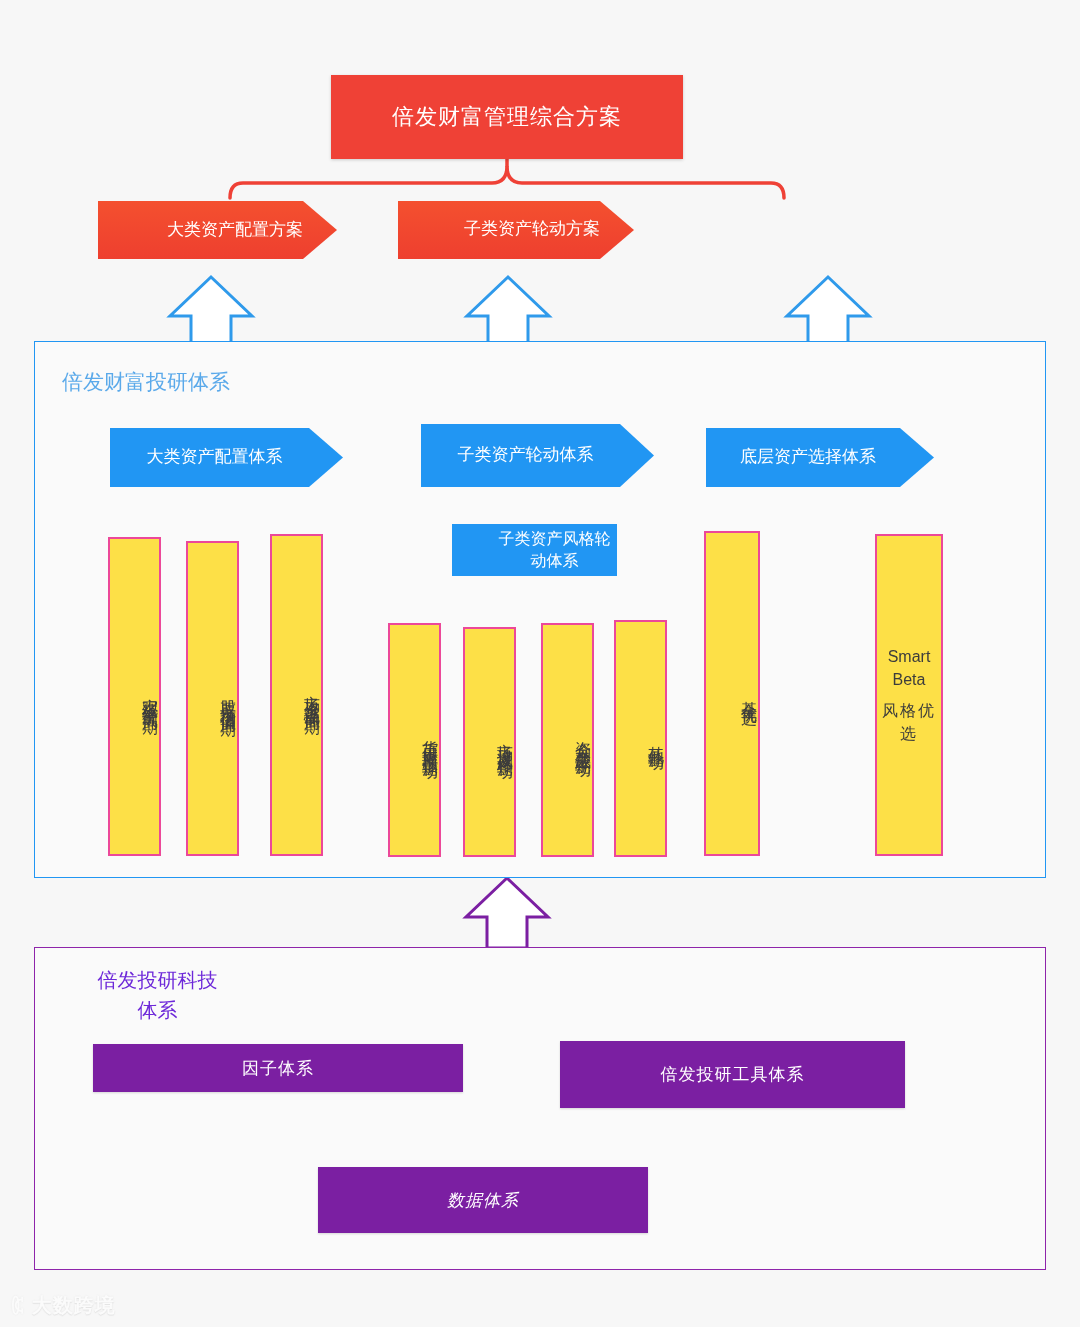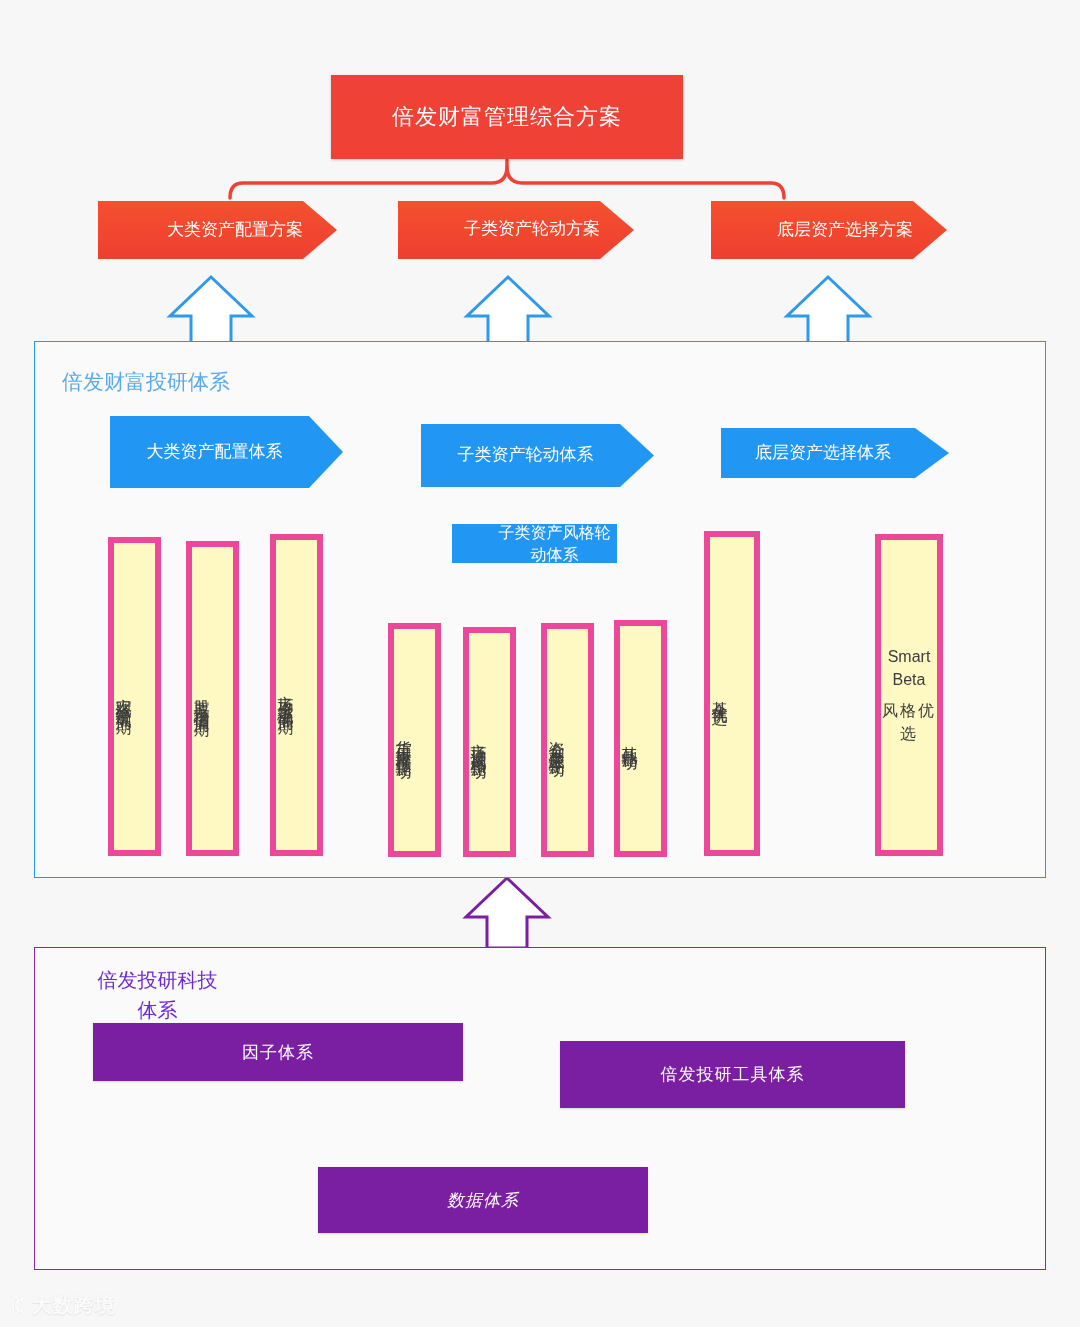--- a/index.html
+++ b/index.html
@@ -77,25 +77,25 @@
     display: flex;
     align-items: center;
     justify-content: center;
     text-align: center;
     font-size: 16px;
     line-height: 1.35;
   }
 
   
   .leaf {
-    border: 6px solid #ec4899;
-    background: #fef9c3;
-    display: flex;
-    align-items: center;
-    justify-content: flex-start;
+    border: 2px solid #ec4899;
+    background: #fde047;
+    display: flex;
+    align-items: center;
+    justify-content: flex-end;
   }
   .leaf-text {
     writing-mode: vertical-rl;
     text-orientation: upright;
     font-size: 16px;
     color: #3c3c3c;
     letter-spacing: 3px;
     line-height: 1.15;
     text-align: center;
   }
@@ -201,39 +201,36 @@
   </svg>
 
   <div class="abs title-box" style="left:331px; top:75px; width:352px; height:84px;">倍发财富管理综合方案</div>
 
   <div class="abs chev chev-red" style="left:98px; top:201px; width:239px; height:58px;">
     <span class="chev-inner">大类资产配置方案</span>
   </div>
   <div class="abs chev chev-red" style="left:398px; top:201px; width:236px; height:58px;font-family:Liberation Mono, monospace;">
     <span class="chev-inner">子类资产轮动方案</span>
   </div>
-  <div class="abs chev chev-red" style="left:711px; top:201px; width:236px; height:58px;">
-    <span class="chev-inner">底层资产选择方案</span>
-  </div>
 
   <div class="abs panel-blue" style="left:34px; top:341px; width:1012px; height:537px;"></div>
 
   <div class="abs panel-title-blue" style="left:62px; top:368px;">倍发财富投研体系</div>
 
-  <div class="abs chev chev-blue" style="left:110px; top:416px; width:233px; height:72px;">
+  <div class="abs chev chev-blue" style="left:110px; top:428px; width:233px; height:59px;">
     <span class="chev-inner">大类资产配置体系</span>
   </div>
   <div class="abs chev chev-blue" style="left:421px; top:424px; width:233px; height:63px;">
     <span class="chev-inner">子类资产轮动体系</span>
   </div>
-  <div class="abs chev chev-blue" style="left:721px; top:428px; width:228px; height:50px;">
+  <div class="abs chev chev-blue" style="left:706px; top:428px; width:228px; height:59px;">
     <span class="chev-inner">底层资产选择体系</span>
   </div>
 
-  <div class="abs subbox-blue" style="left:452px; top:524px; width:165px; height:39px;padding-left:40px;">子类资产风格轮动体系</div>
+  <div class="abs subbox-blue" style="left:452px; top:524px; width:165px; height:52px;padding-left:40px;">子类资产风格轮动体系</div>
 
   <div class="abs leaf" style="left:108px; top:537px; width:53px; height:319px;">
     <span class="leaf-text">宏观经济景气周期</span>
   </div>
   <div class="abs leaf" style="left:186px; top:541px; width:53px; height:315px;">
     <span class="leaf-text">股票市场估值周期</span>
   </div>
   <div class="abs leaf" style="left:270px; top:534px; width:53px; height:322px;">
     <span class="leaf-text">市场资金流动性周期</span>
   </div>
@@ -261,21 +258,21 @@
     </span>
   </div>
 
   <div class="abs panel-purple" style="left:34px; top:947px; width:1012px; height:323px;"></div>
 
   <div class="abs panel-title-purple" style="left:80px; top:965px; width:155px;">
     <div>倍发投研科技</div>
     <div>体系</div>
   </div>
 
-  <div class="abs pbox" style="left:93px; top:1023px; width:370px; height:58px;">因子体系</div>
+  <div class="abs pbox" style="left:93px; top:1044px; width:370px; height:48px;">因子体系</div>
   <div class="abs pbox" style="left:560px; top:1041px; width:345px; height:67px;">倍发投研工具体系</div>
 
   <div class="abs pbox" style="left:318px; top:1167px; width:330px; height:66px;font-style:italic;">数据体系</div>
 
   <div class="abs watermark" style="left:10px; top:1292px;">
     <span class="wm-mark">ꀇ</span>
     <span class="wm-text">大数跨境</span>
   </div>
 
 </div>

